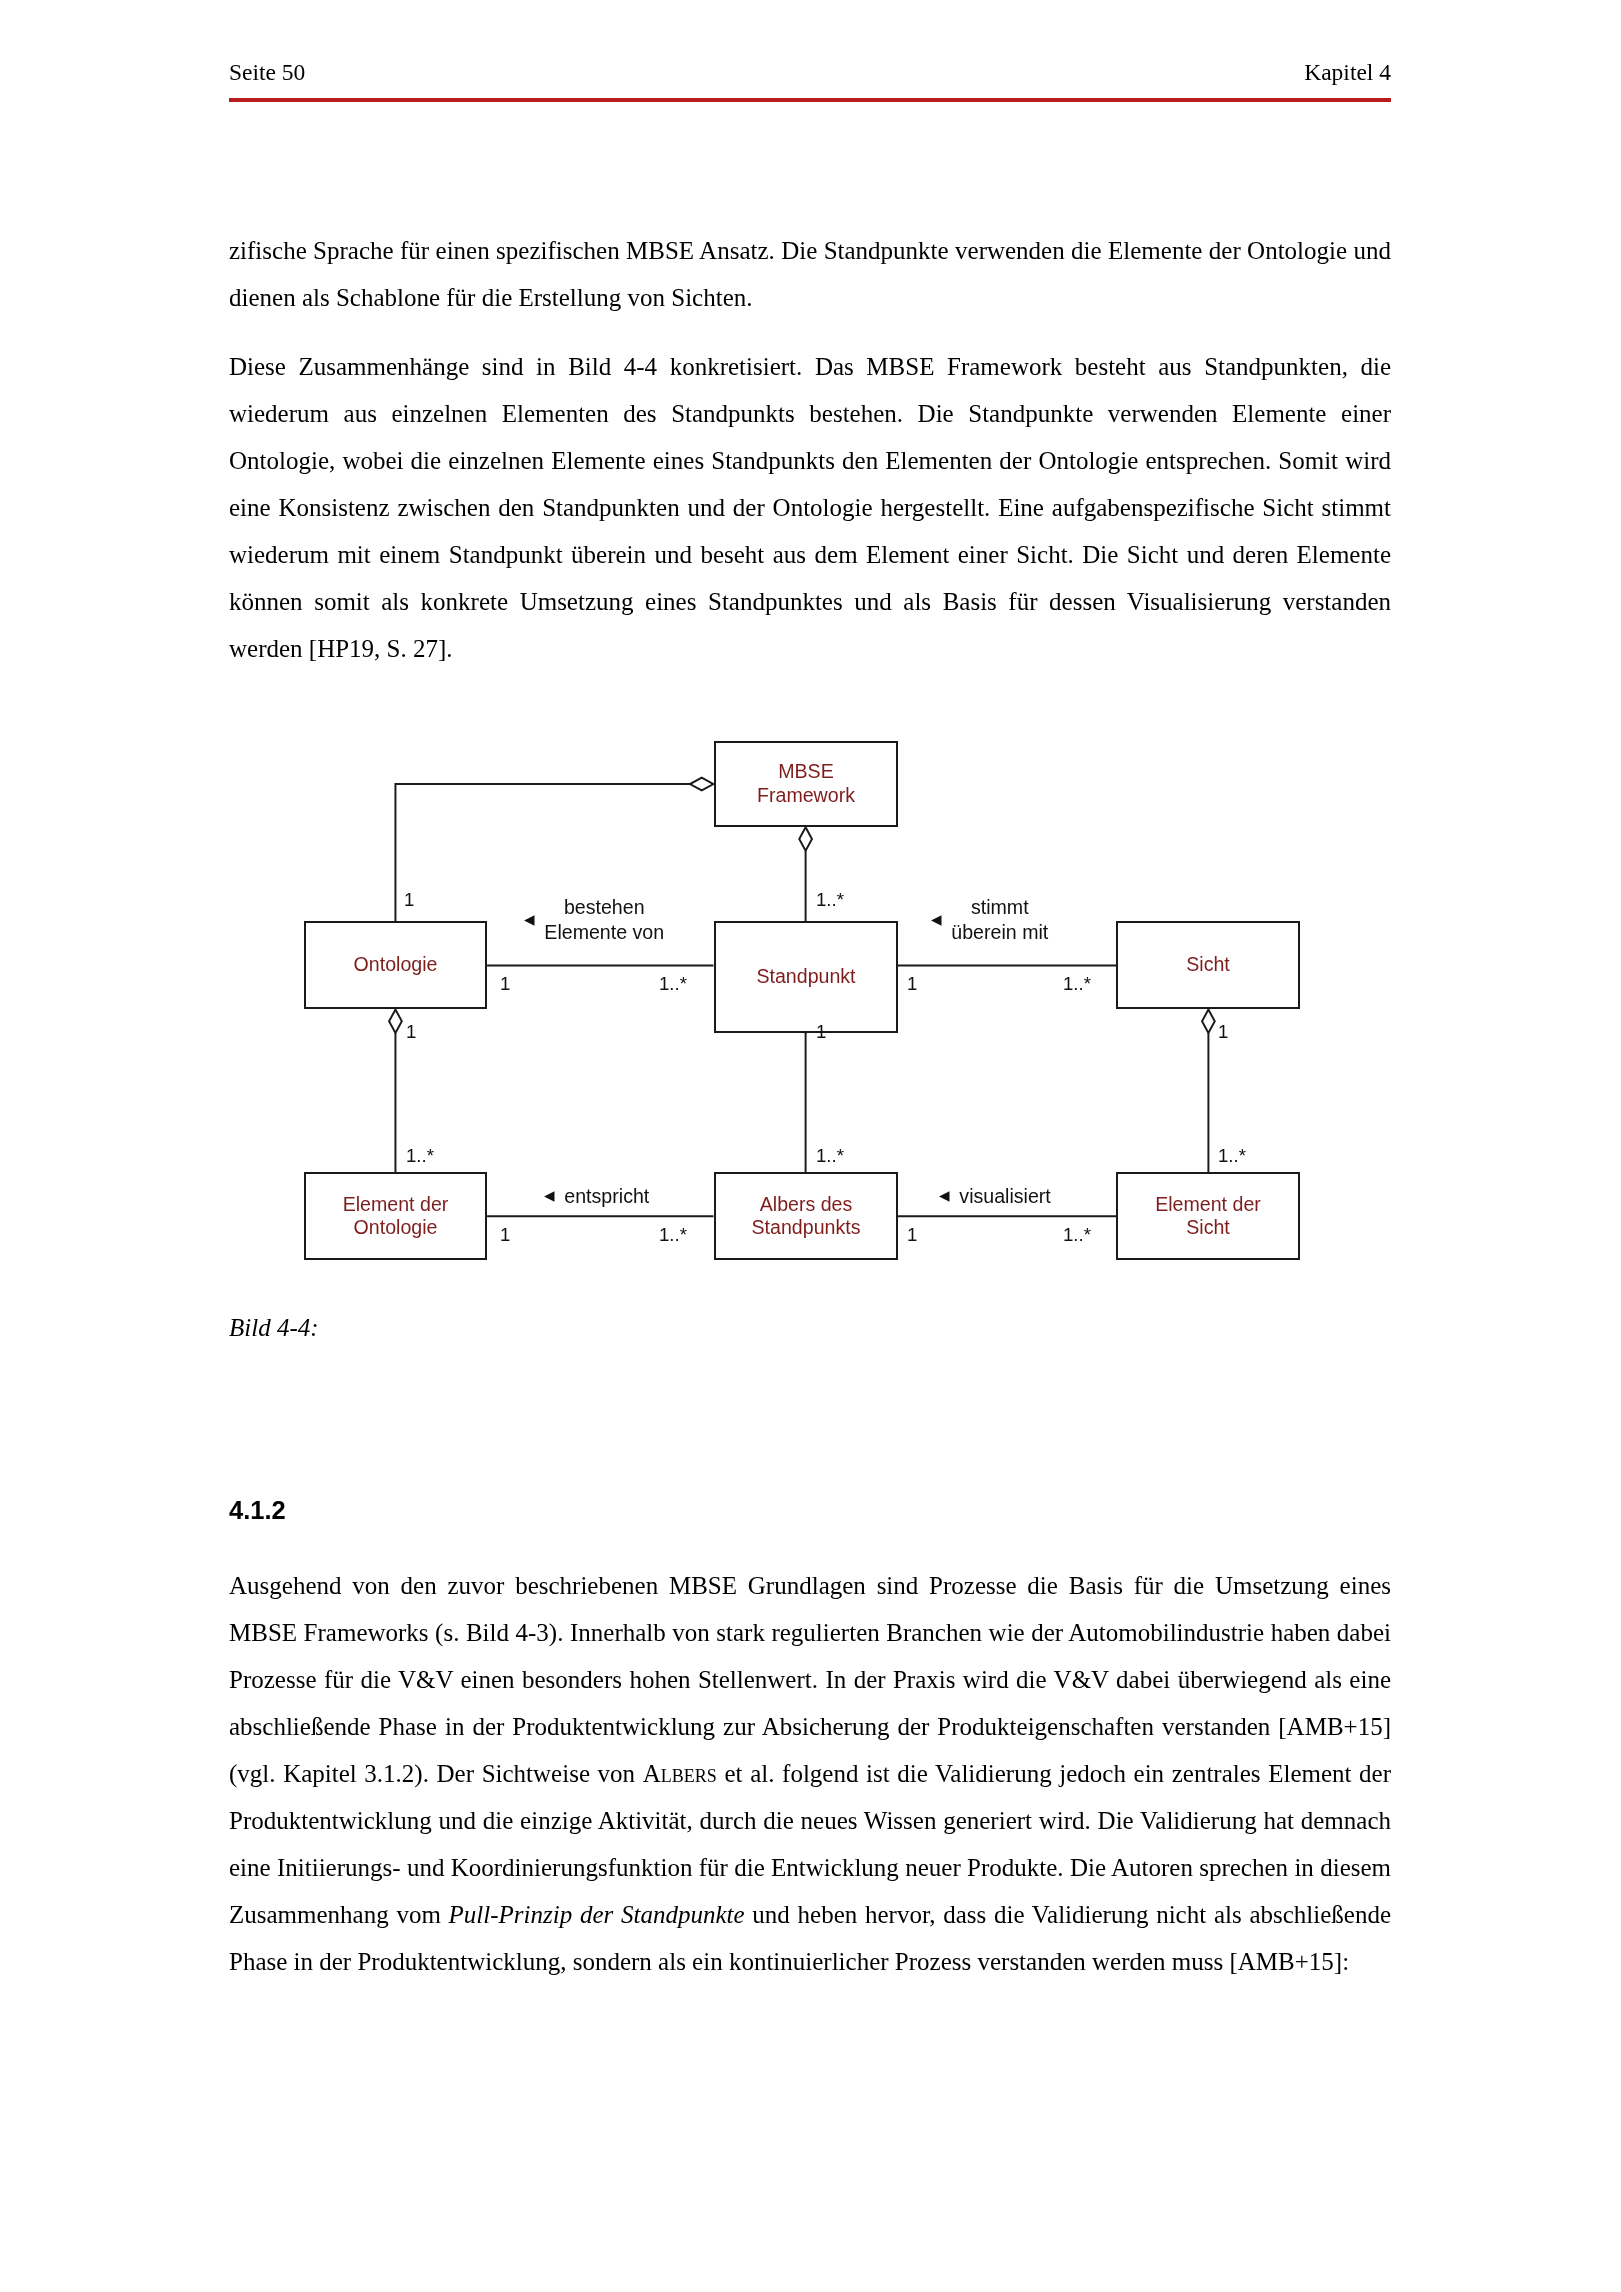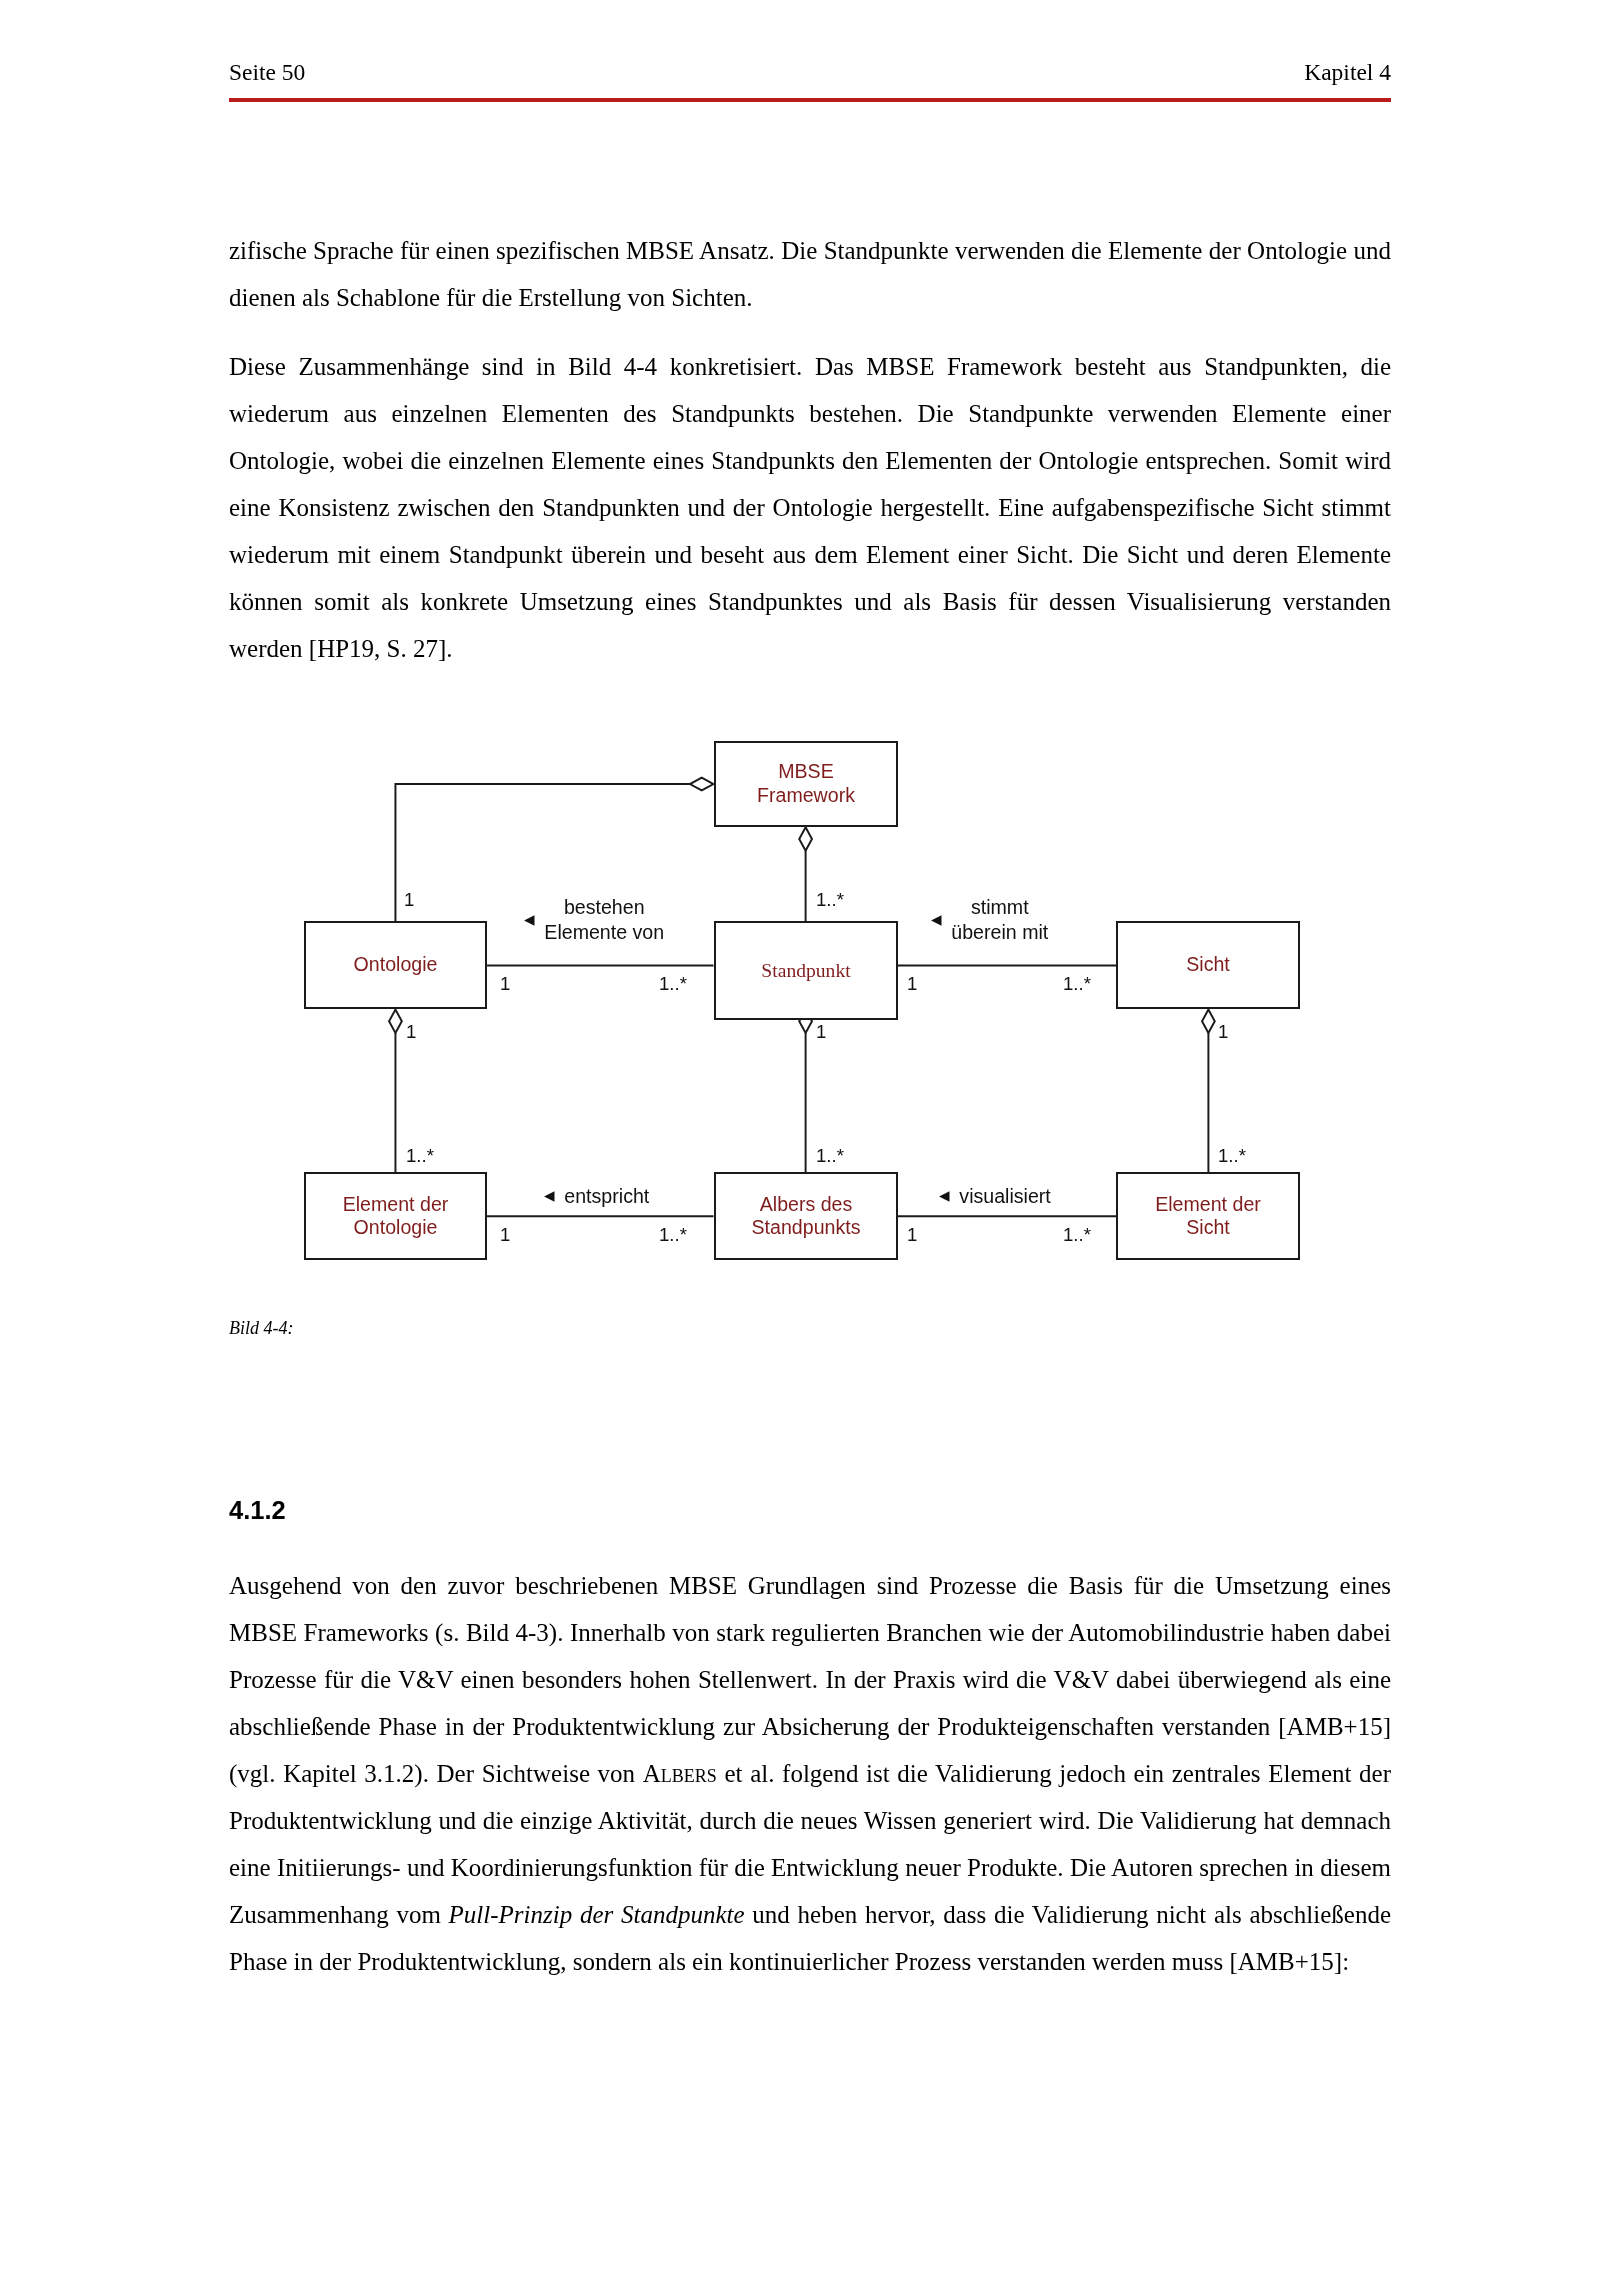--- a/index.html
+++ b/index.html
@@ -37,21 +37,21 @@
     position: absolute; display: flex; align-items: center; gap: 9.8px;
     font-size: 19.6px; line-height: 24.5px; color: #111; white-space: nowrap;
   }
   .edge-label .lbl { text-align: center; }
   .arrow { font-size: 13.7px; line-height: 1; }
   .mult { position: absolute; font-size: 18.6px; color: #111; white-space: nowrap; }
 
   
   .caption {
     position: absolute; left: 229px; top: 1306px; width: 1162px;
-    display: flex; font-size: 18px; font-style: italic; line-height: 44px; align-items: center;
+    display: flex; font-size: 25px; font-style: italic; line-height: 44px; align-items: center;
   }
   .caption-label { width: 159px; flex: 0 0 159px; }
   .caption-text { width: 863px; }
 
   
   .section-heading {
     position: absolute; left: 229px; top: 1496px; margin: 0; display: flex;
     font-family: "Liberation Sans", sans-serif; font-size: 25.5px; font-weight: bold;
     color: #000;
   }
@@ -100,21 +100,21 @@
 
     <div class="node" style="left:714px;top:5.9px;width:184px;height:86px;">
       <div>
         <span>MBSE</span><br>
         <span>Framework</span>
       </div>
     </div>
     <div class="node" style="left:304px;top:186px;width:183px;height:88px;">
       <span>Ontologie</span>
     </div>
-    <div class="node" style="left:714px;top:186px;width:184px;height:99px;font-family:Liberation Serif, serif;">
+    <div class="node" style="left:714px;top:186px;width:184px;height:112px;">
       <span>Standpunkt</span>
     </div>
     <div class="node" style="left:1116px;top:186px;width:184px;height:88px;">
       <span>Sicht</span>
     </div>
     <div class="node" style="left:304px;top:437px;width:183px;height:88px;">
       <div>
         <span>Element der</span><br>
         <span>Ontologie</span>
       </div>

